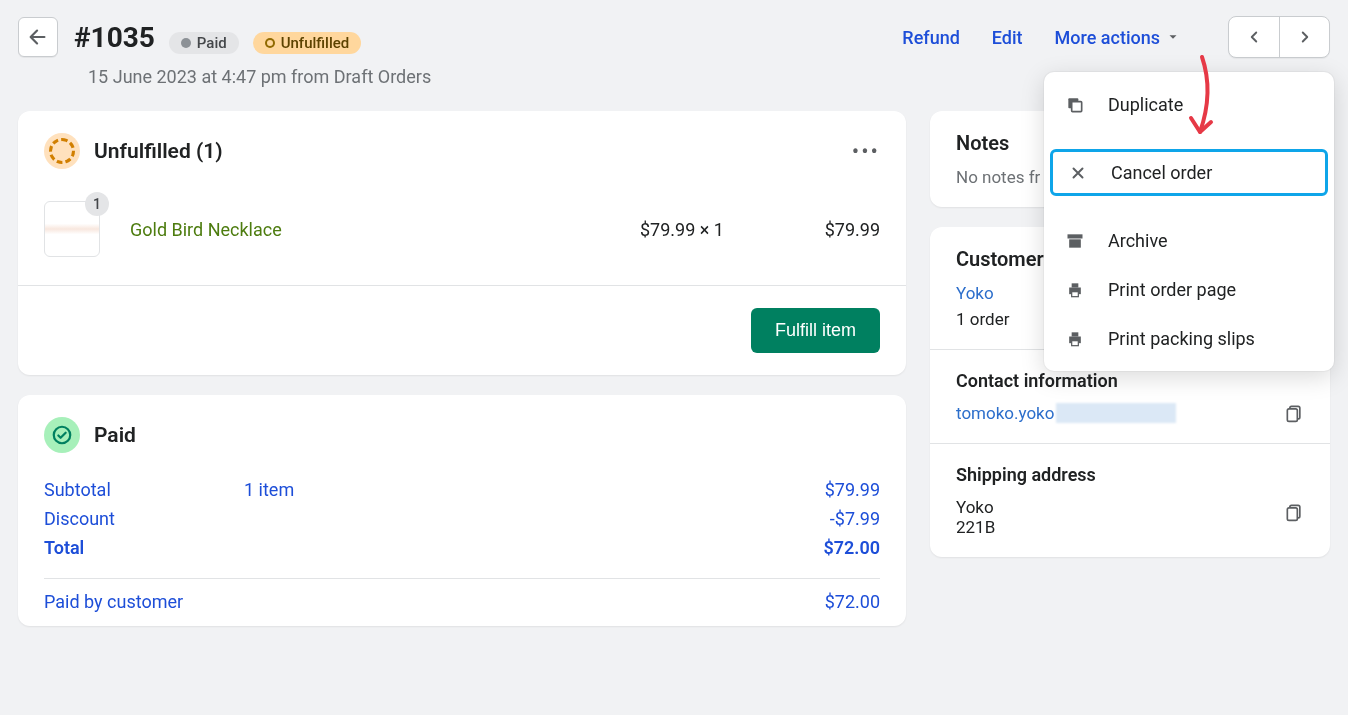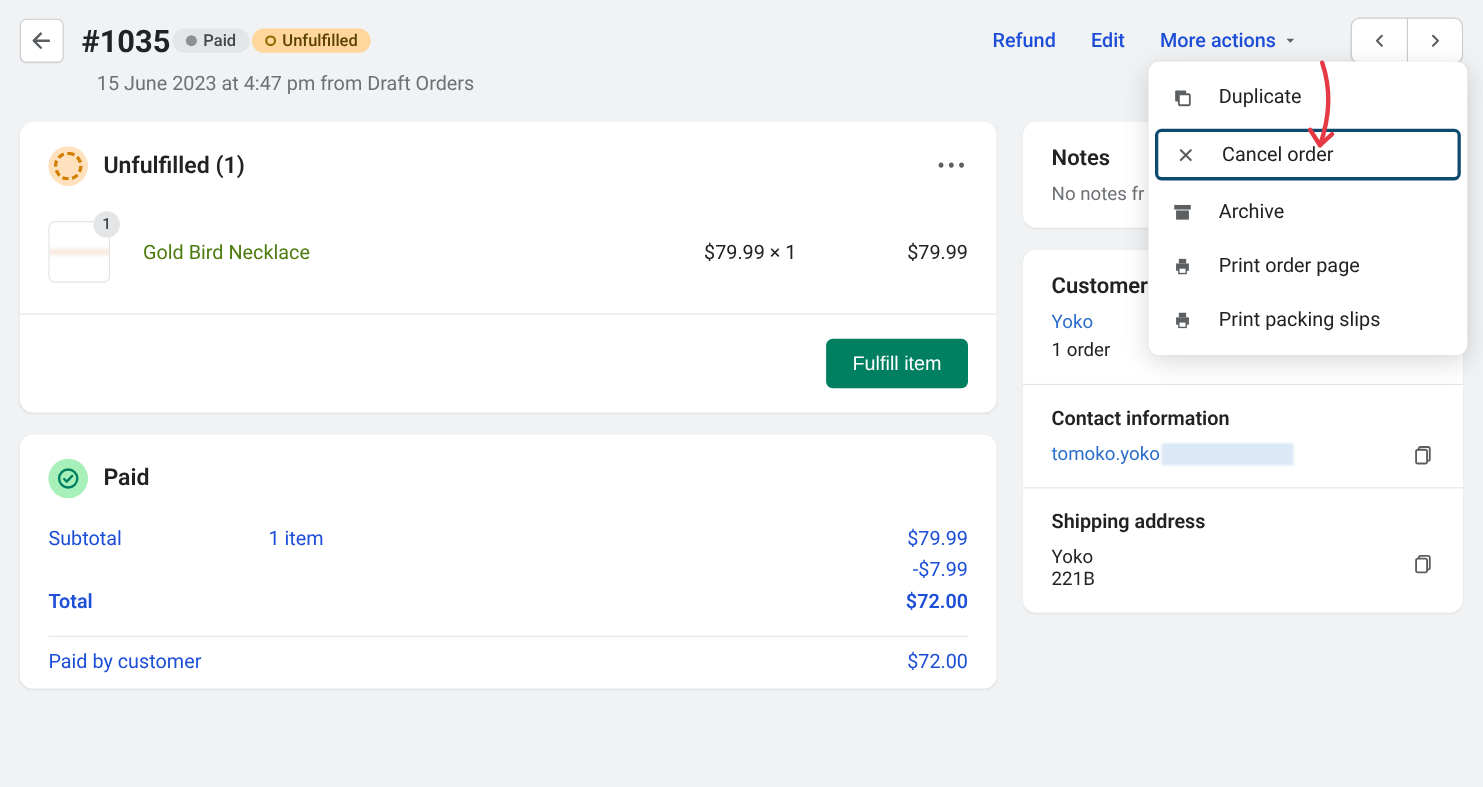--- a/index.html
+++ b/index.html
@@ -32,22 +32,22 @@
     background: #fff;
     display: flex; align-items: center; justify-content: center;
     cursor: pointer;
     box-shadow: 0 1px 0 rgba(0,0,0,.05);
   }
   .order-title {
     font-size: 28px;
     font-weight: 700;
     color: #202223;
     display: flex;
-    align-items: center;
-    gap: 2px;
+    align-items: flex-end;
+    gap: 14px;
   }
   .badge {
     display: inline-flex;
     align-items: center;
     gap: 6px;
     padding: 2px 12px;
     border-radius: 14px;
     font-size: 15px;
     font-weight: 500;
   }
@@ -230,43 +230,43 @@
     background: #dbe8f6;
     margin-left: 2px;
     filter: blur(1px);
   }
   .clip-icon { color: #5c5f62; cursor: pointer; }
   .side-divider { border-top: 1px solid #e1e3e5; }
 
   
   .popover {
     position: absolute;
-    top: 56px;
+    top: 72px;
     right: 14px;
     width: 290px;
     background: #fff;
     border-radius: 10px;
     box-shadow: 0 6px 24px rgba(0,0,0,.15), 0 0 0 1px rgba(0,0,0,.03);
     padding: 8px 0;
     z-index: 50;
   }
   .pop-item {
     display: flex;
     align-items: center;
     gap: 22px;
     padding: 14px 20px;
     font-size: 18px;
     color: #202223;
     cursor: pointer;
   }
   .pop-item .pic { width: 22px; display: flex; justify-content: center; color: #5c5f62; }
   .pop-item.highlight {
-    border: 3px solid #0c4a6e;
+    border: 3px solid #0ea5e9;
     border-radius: 6px;
-    margin: 4px 6px;
+    margin: 20px 6px;
     padding: 10px 14px;
   }
 
   
   .annot-arrow {
     position: absolute;
     top: 52px;
     right: 126px;
     z-index: 60;
     pointer-events: none;
@@ -350,20 +350,21 @@
         </div>
         <div class="card-title">Paid</div>
       </div>
       <div class="pay-body">
         <div class="pay-row">
           <div class="c1">Subtotal</div>
           <div class="c2">1 item</div>
           <div class="c3">$79.99</div>
         </div>
         <div class="pay-row">
+          <div class="c1">Discount</div>
           <div class="c2"></div>
           <div class="c3">-$7.99</div>
         </div>
         <div class="pay-row total">
           <div class="c1">Total</div>
           <div class="c2"></div>
           <div class="c3">$72.00</div>
         </div>
         <div class="pay-divider"></div>
         <div class="pay-row">

